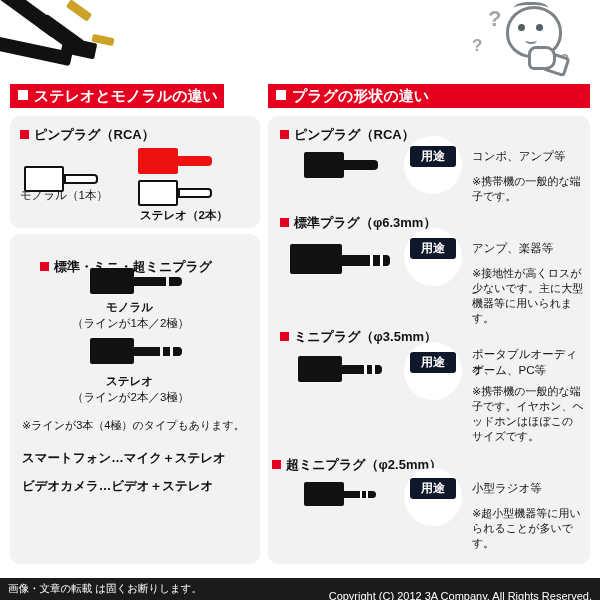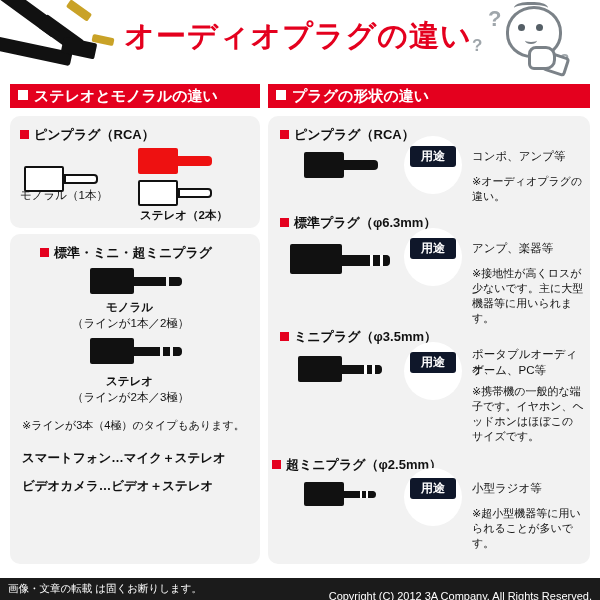--- a/index.html
+++ b/index.html
@@ -76,21 +76,21 @@
 
   
   .secbar{
     position:absolute;height:24px;background:#e4001e;color:#ffffff;
     font-size:15px;font-weight:bold;line-height:24px;padding-left:8px;box-sizing:border-box;
   }
   .secbar .sq{
     display:inline-block;width:10px;height:10px;background:#ffffff;margin-right:6px;
     vertical-align:1px;
   }
-  #secbar-left{left:10px;top:84px;width:250px;}
+  #secbar-left{left:10px;top:84px;width:214px;}
   #secbar-right{left:268px;top:84px;width:322px;}
 
   
   .panel{
     position:absolute;background:#f2f2f2;border-radius:10px;
   }
   #panel-rca{left:10px;top:116px;width:250px;height:112px;}
   #panel-std{left:10px;top:234px;width:250px;height:330px;}
   #panel-right{left:268px;top:116px;width:322px;height:448px;}
 
@@ -151,21 +151,20 @@
   <div class="header">
     <div class="plug-art">
       <div class="cable"></div>
         <div class="body1"></div>
         <div class="tip1"></div>
       <div class="cable2"></div>
         <div class="body2"></div>
         <div class="tip2"></div>
     </div>
 
-    <div class="title">オーディオプラグの違い</div>
 
     <div class="qmark q1">?</div>
     <div class="qmark q2">?</div>
     <div class="qmark q3">?</div>
 
     <div class="face">
       <div class="head"></div>
       <div class="hair"></div>
       <div class="eye l"></div>
       <div class="eye r"></div>
@@ -199,21 +198,21 @@
     <div class="conn rca-out" style="left:14px;top:50px;width:80px;height:26px;">
       <div class="barrel"></div>
         <div class="shaft"></div>
     </div>
 
     <div class="caption" style="left:10px;top:72px;">モノラル（1本）</div>
     <div class="caption b" style="left:130px;top:92px;">ステレオ（2本）</div>
   </div>
 
   <div class="panel" id="panel-std">
-    <div class="subhead" style="left:10px;top:10px;padding-left:20px;">
+    <div class="subhead" style="left:10px;top:24px;padding-left:20px;">
       <span class="sq"></span><span>標準・ミニ・超ミニプラグ</span>
     </div>
 
     <div class="conn phone" style="left:80px;top:34px;width:96px;height:26px;">
       <div class="barrel"></div>
         <div class="shaft"></div>
         <div class="tipr"></div>
       <div class="ring-gap" style="left:76px;top:9px;"></div>
     </div>
     <div class="caption b" style="left:96px;top:66px;">モノラル</div>
@@ -240,21 +239,21 @@
     <div class="subhead" style="left:12px;top:10px;">
       <span class="sq"></span><span>ピンプラグ（RCA）</span>
     </div>
     <div class="conn rca-black" style="left:36px;top:36px;width:80px;height:26px;">
       <div class="barrel"></div>
         <div class="shaft"></div>
     </div>
     <div class="circle-plug" style="left:136px;top:20px;"></div>
     <div class="use-badge" style="left:142px;top:30px;">用途</div>
     <div class="use-text" style="left:204px;top:33px;width:110px;">コンポ、アンプ等</div>
-    <div class="note" style="left:204px;top:58px;width:112px;">※オーディオプラグの違い。</div>
+    <div class="note" style="left:204px;top:58px;width:112px;">※携帯機の一般的な端子です。</div>
 
     <div class="subhead" style="left:12px;top:98px;">
       <span class="sq"></span><span>標準プラグ（φ6.3mm）</span>
     </div>
     <div class="conn phone" style="left:22px;top:128px;width:96px;height:26px;">
       <div class="barrel" style="width:52px;height:30px;"></div>
       <div class="shaft" style="left:52px;top:11px;width:46px;height:11px;background:#111;"></div>
       <div class="tipr" style="left:94px;top:11px;height:11px;"></div>
       <div class="ring-gap w" style="left:80px;top:11px;height:11px;"></div>
       <div class="ring-gap w" style="left:90px;top:11px;height:11px;"></div>

